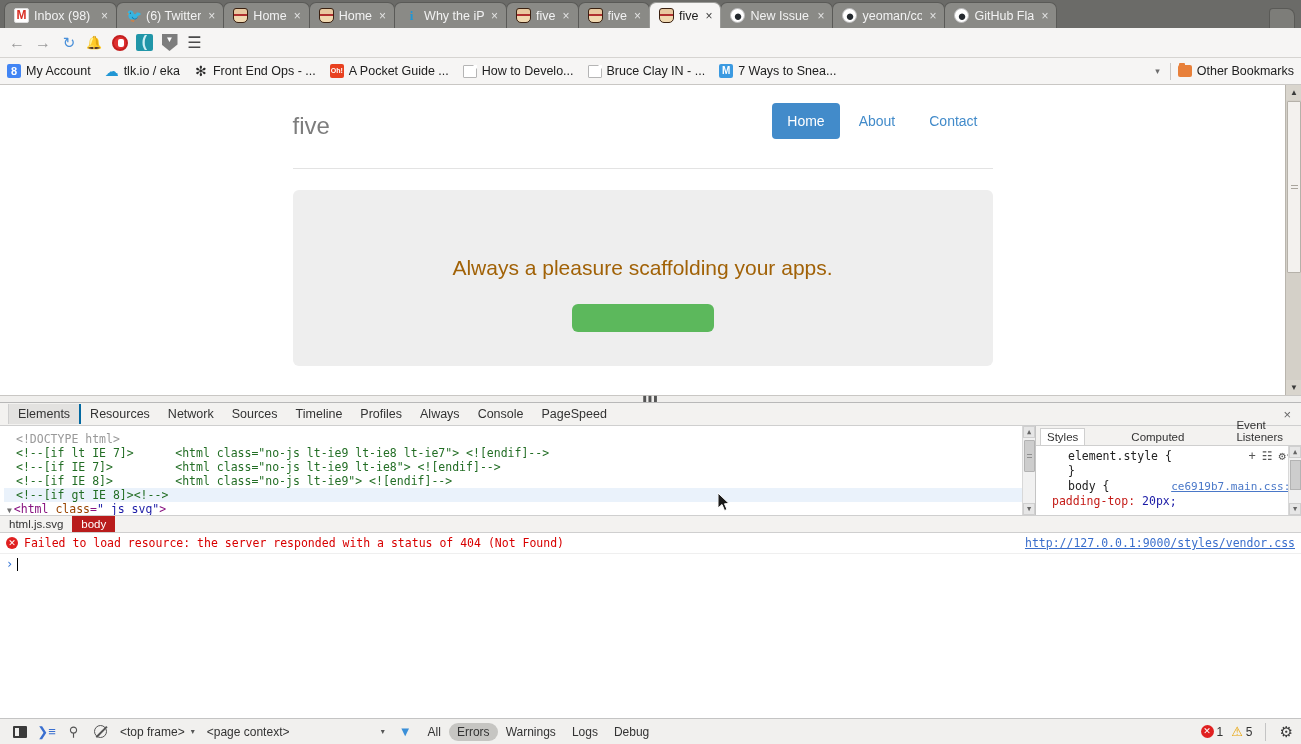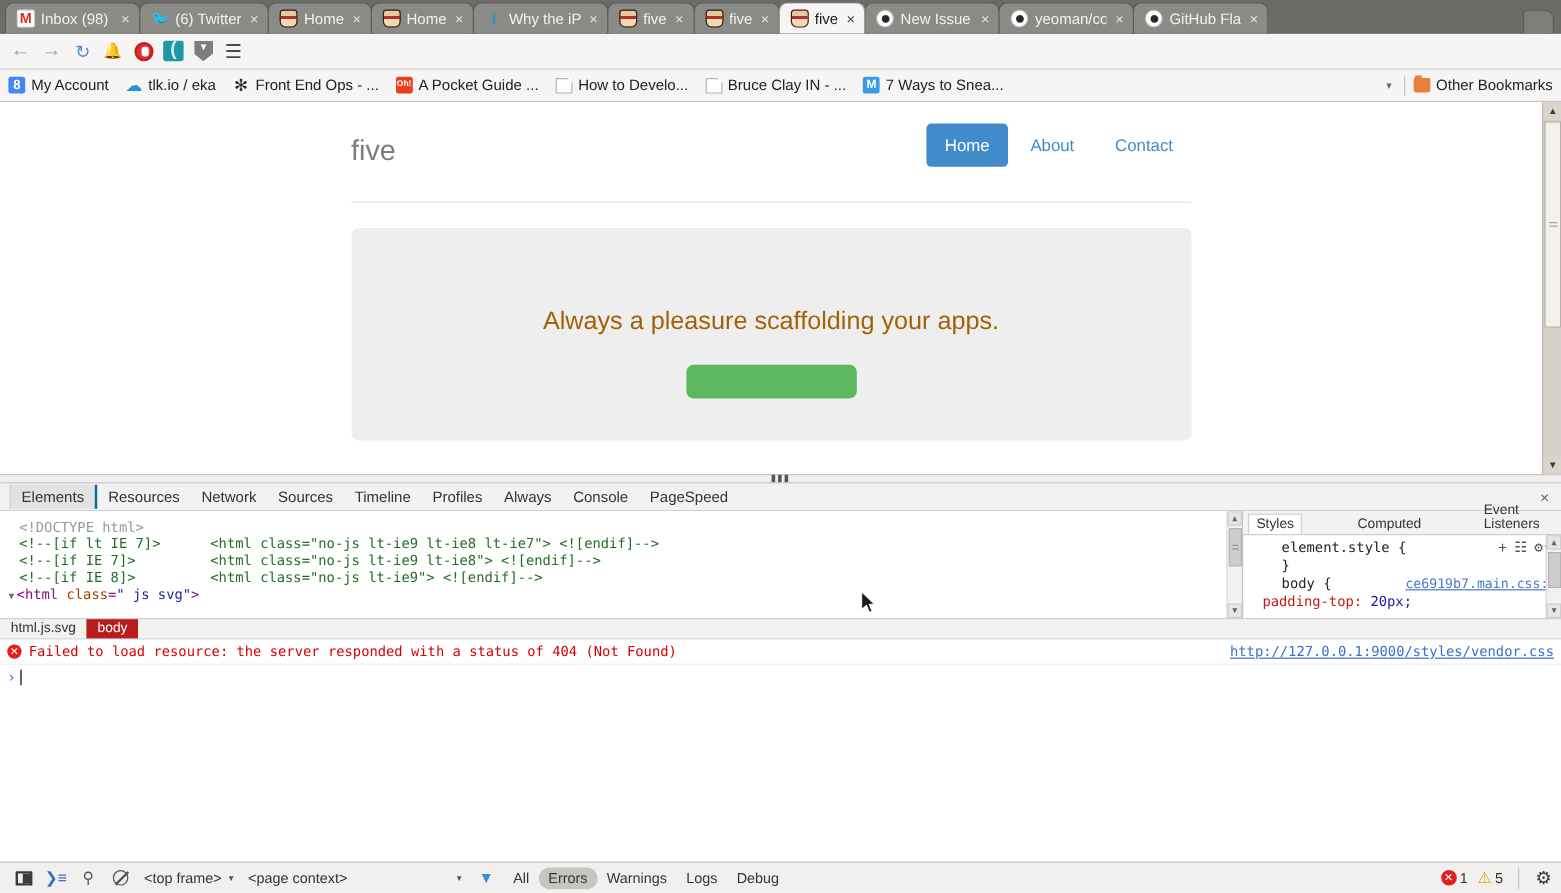--- a/index.html
+++ b/index.html
@@ -580,20 +580,21 @@
     <div id="dt-close">×</div>
   </div>
 
   <div id="dt-body">
     <div id="dom-pane">
       <div id="dom-host">
           <div class="dom-line"><span class="c-grey">&lt;!DOCTYPE html&gt;</span></div>
           <div class="dom-line"><span class="c-comment">&lt;!--[if lt IE 7]&gt;      &lt;html class="no-js lt-ie9 lt-ie8 lt-ie7"&gt; &lt;![endif]--&gt;</span></div>
           <div class="dom-line"><span class="c-comment">&lt;!--[if IE 7]&gt;         &lt;html class="no-js lt-ie9 lt-ie8"&gt; &lt;![endif]--&gt;</span></div>
           <div class="dom-line"><span class="c-comment">&lt;!--[if IE 8]&gt;         &lt;html class="no-js lt-ie9"&gt; &lt;![endif]--&gt;</span></div>
+          <div class="dom-line sel"><span class="c-comment">&lt;!--[if gt IE 8]&gt;&lt;!--&gt;</span></div>
           <div class="dom-line"><span class="tri">▼</span><span class="c-tag">&lt;html</span><span class="c-attr"> class</span><span class="c-tag">=</span><span class="c-val">" js svg"</span><span class="c-tag">&gt;</span></div>
         </div>
       <div id="dom-scrollbar">
         <div class="dsb-arrow">▲</div>
         <div id="dom-sb-thumb">
             <i></i>
             <i></i>
           </div>
         <div class="dsb-arrow" style="position:absolute;bottom:0;left:0;right:0;">▼</div>
       </div>

